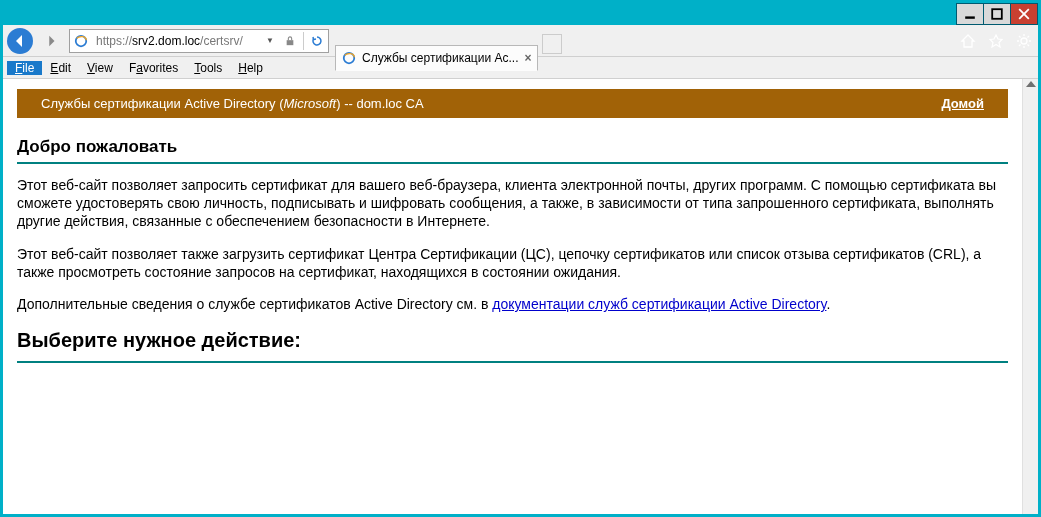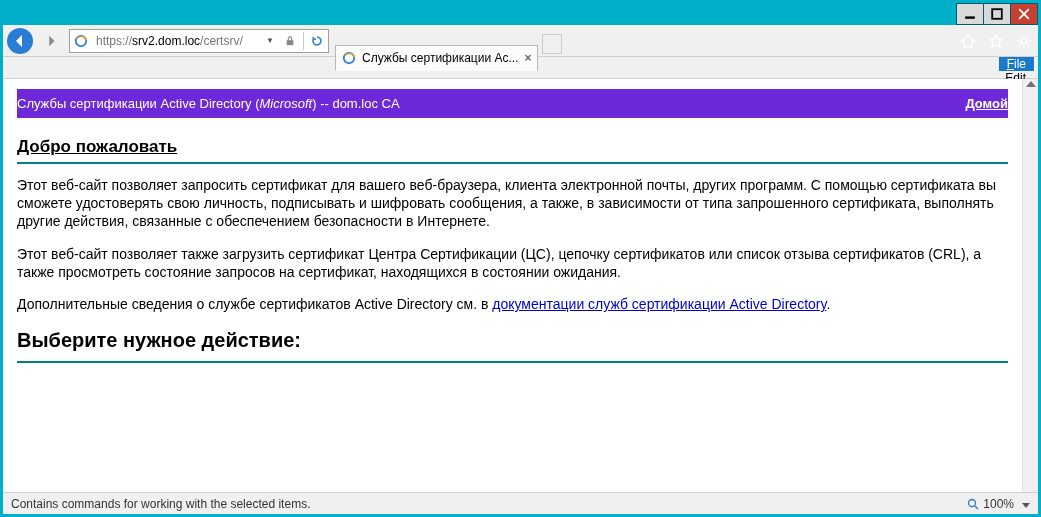--- a/index.html
+++ b/index.html
@@ -31,38 +31,38 @@
   .tabstrip { flex:1; height:26px; display:flex; align-items:flex-end; margin-left:2px; }
   .tab { height:26px; min-width:200px; max-width:210px; background:#fcfcfc; border:1px solid #b8b8b8; border-bottom:1px solid #fcfcfc; display:flex; align-items:center; padding:0 6px; gap:6px; font-size:12px; position:relative; top:17px; }
   .tab .ie-icon { width:14px;height:14px; }
   .tab .tab-close { margin-left:auto; color:#666; font-weight:bold; }
   .newtab { width:20px; height:20px; border:1px solid #ccc; margin-left:4px; display:flex; align-items:center; justify-content:center; color:#999; border-top:1px solid #ccc; }
 
   .nav-right-icons { display:flex; gap:12px; margin-left:6px; color:#777; align-items:center; }
   .nav-right-icons span { width:16px; height:16px; display:inline-flex; align-items:center; justify-content:center; }
 
   
-  .menubar { height:22px; background:#f0f0f0; display:flex; align-items:flex-end; padding:0 4px; border-bottom:1px solid #d0d0d0;flex-direction:column; }
+  .menubar { height:22px; background:#f0f0f0; display:flex; align-items:center; padding:0 4px; border-bottom:1px solid #d0d0d0; }
   .menuitem { padding:0 8px; display:flex; align-items:center; font-size:12px; color:#000; }
   .menuitem.file { background:#1979ca; color:#fff; }
   .menuitem .ul { text-decoration: underline; }
 
   
   .content-wrap { flex:1; display:flex; overflow:hidden; }
   .content { flex:1; overflow:auto; background:#fff; padding:10px 14px 14px 14px; }
   .scrollbar { width:16px; background:#f0f0f0; border-left:1px solid #e0e0e0; display:flex; flex-direction:column; align-items:center; padding-top:2px; }
   .scrollbar .sb-up { width:0; height:0; border-left:5px solid transparent; border-right:5px solid transparent; border-bottom:6px solid #707070; }
 
-  .banner { background:#6d28d9; color:#fff; padding:7px 0; font-size:13px; display:flex; align-items:center; }
+  .banner { background:#a16207; color:#fff; padding:7px 24px; font-size:13px; display:flex; align-items:center; }
   .banner-title { font-family:"Segoe UI",Tahoma,sans-serif; }
   .banner-title i { font-style:italic; }
   .banner-home { margin-left:auto; color:#fff; text-decoration:underline; font-weight:bold;text-align:center; }
 
   .page { font-family: Arial, Helvetica, sans-serif; font-size:14px; color:#000; line-height:1.3; }
-  .page h1 { font-size:17px; font-weight:bold; margin:18px 0 4px 0;text-decoration:underline; }
+  .page h1 { font-size:17px; font-weight:bold; margin:18px 0 4px 0; }
   .rule { height:2px; background:#008080; margin-bottom:12px; }
   .page p { margin:0 0 14px 0; font-size:14px; }
   .page a { color:#0000cc; text-decoration:underline; }
   .action-head { font-weight:bold; margin-bottom:2px; font-size:20px; }
   .actions { margin:0 0 10px 18px; padding:0; list-style:none; font-size:14px; }
   .actions li { margin:0; }
   .bottom-rule { height:2px; background:#008080; margin-top:8px; }
 
   
   .statusbar { height:22px; background:#f0f0f0; border-top:1px solid #cfcfcf; display:flex; align-items:center; padding:0 8px; font-size:12px; color:#333; }
@@ -213,25 +213,14 @@
         <div class="action-head">Выберите нужное действие:</div>
 
         <div class="bottom-rule"></div>
       </div>
     </div>
     <div class="scrollbar">
       <div class="sb-up"></div>
     </div>
   </div>
 
-  <div class="statusbar">
-    <span>Contains commands for working with the selected items.</span>
-    <div class="zoom">
-      <svg class="zoom-icon" viewBox="0 0 12 12">
-          <circle cx="5" cy="5" r="3.5" fill="none" stroke="#2b7cd3" stroke-width="1.3"></circle>
-          <line x1="8" y1="8" x2="11" y2="11" stroke="#2b7cd3" stroke-width="1.5"></line>
-        </svg>
-      <span>100%</span>
-      <span class="dd"></span>
-    </div>
-  </div>
 
 </div>
 
 </body></html>

